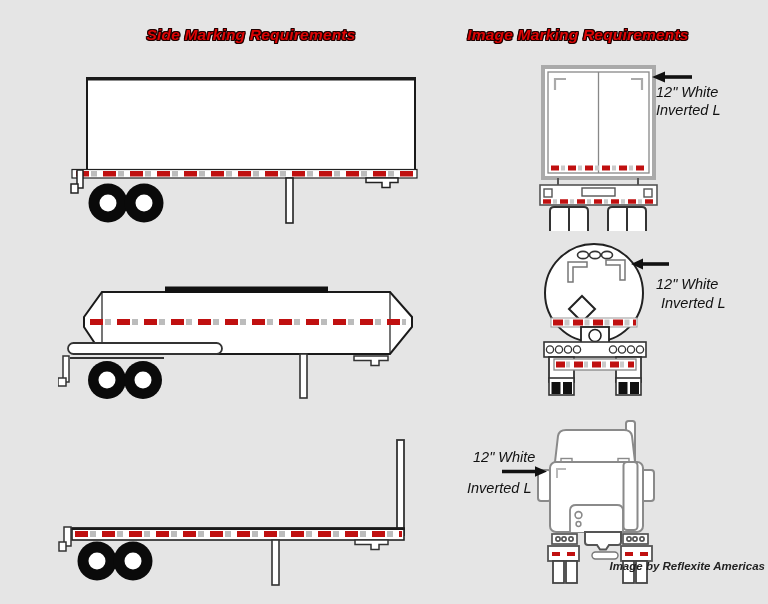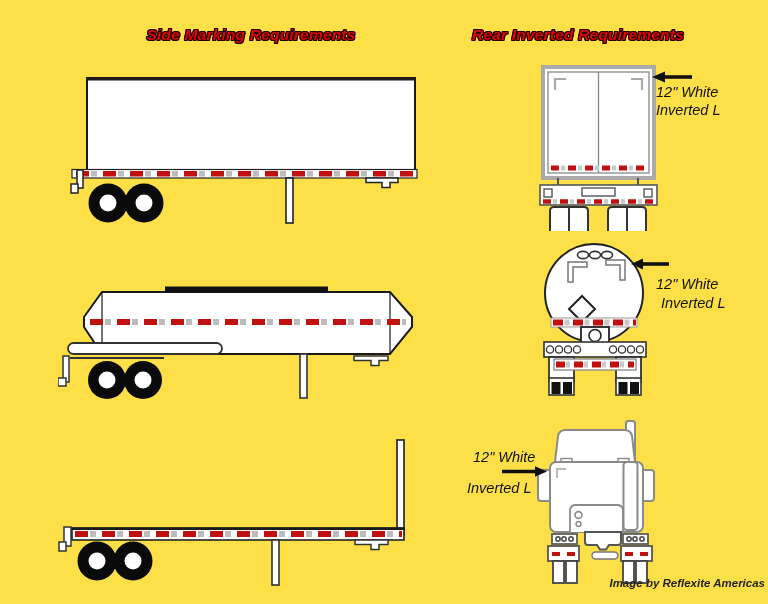--- a/index.html
+++ b/index.html
@@ -1,48 +1,48 @@
 <!DOCTYPE html>
 <html><head>
 <meta charset="utf-8">
 <style>
   html,body{margin:0;padding:0;background:#fff;}
   .canvas{
-    position:relative;width:768px;height:604px;background:#fde047;
+    position:relative;width:768px;height:604px;background:#e5e5e5;
     font-family:"Liberation Sans", sans-serif;overflow:hidden;
   }
   .heading{
     position:absolute;margin:0;font-size:15.5px;font-weight:bold;font-style:italic;
     color:#dd0404;text-align:center;letter-spacing:0.2px;
     text-shadow:-1px 0 #1f0000,1px 0 #1f0000,0 -1px #1f0000,0 1px #1f0000,
                 -1px -1px #1f0000,1px 1px #1f0000,1px -1px #1f0000,-1px 1px #1f0000;
     white-space:nowrap;
   }
   .heading.side{left:138px;top:26px;width:226px;}
   .heading.rear{left:463px;top:26px;width:230px;}
   .note{
     position:absolute;left:44px;top:245px;font-size:15.5px;font-style:italic;
     color:#111;white-space:nowrap;
   }
   .ann{
     position:absolute;font-size:14.5px;font-style:italic;color:#111;white-space:nowrap;
   }
   .credit{
-    position:absolute;right:3px;top:577px;font-size:11.5px;font-weight:bold;
+    position:absolute;right:3px;top:560px;font-size:11.5px;font-weight:bold;
     font-style:italic;color:#222;white-space:nowrap;margin-left:36px;
   }
   svg{position:absolute;display:block;}
 </style>
 </head>
 <body>
 
 <div class="canvas">
 
   <h1 class="heading side">Side Marking Requirements</h1>
-  <h1 class="heading rear">Rear Inverted Requirements</h1>
+  <h1 class="heading rear">Image Marking Requirements</h1>
 
   <svg style="left:60px;top:58px" width="380" height="170" viewBox="0 0 380 170">
     <rect x="27" y="20" width="328" height="93" fill="#fff" stroke="#1a1a1a" stroke-width="2"></rect>
     <line x1="26" y1="20.8" x2="356" y2="20.8" stroke="#1a1a1a" stroke-width="3.4"></line>
 
     <rect x="12" y="111.5" width="345" height="8.5" fill="#fff" stroke="#222" stroke-width="1.2"></rect>
     <line x1="16" y1="115.8" x2="354" y2="115.8" stroke="#bcbcbc" stroke-width="5.5" stroke-dasharray="6 21" stroke-dashoffset="-15"></line>
     <line x1="16" y1="115.8" x2="354" y2="115.8" stroke="#c01010" stroke-width="5.5" stroke-dasharray="13 14"></line>
 
     <rect x="17" y="112" width="6" height="18" fill="#fff" stroke="#222" stroke-width="1.5"></rect>

